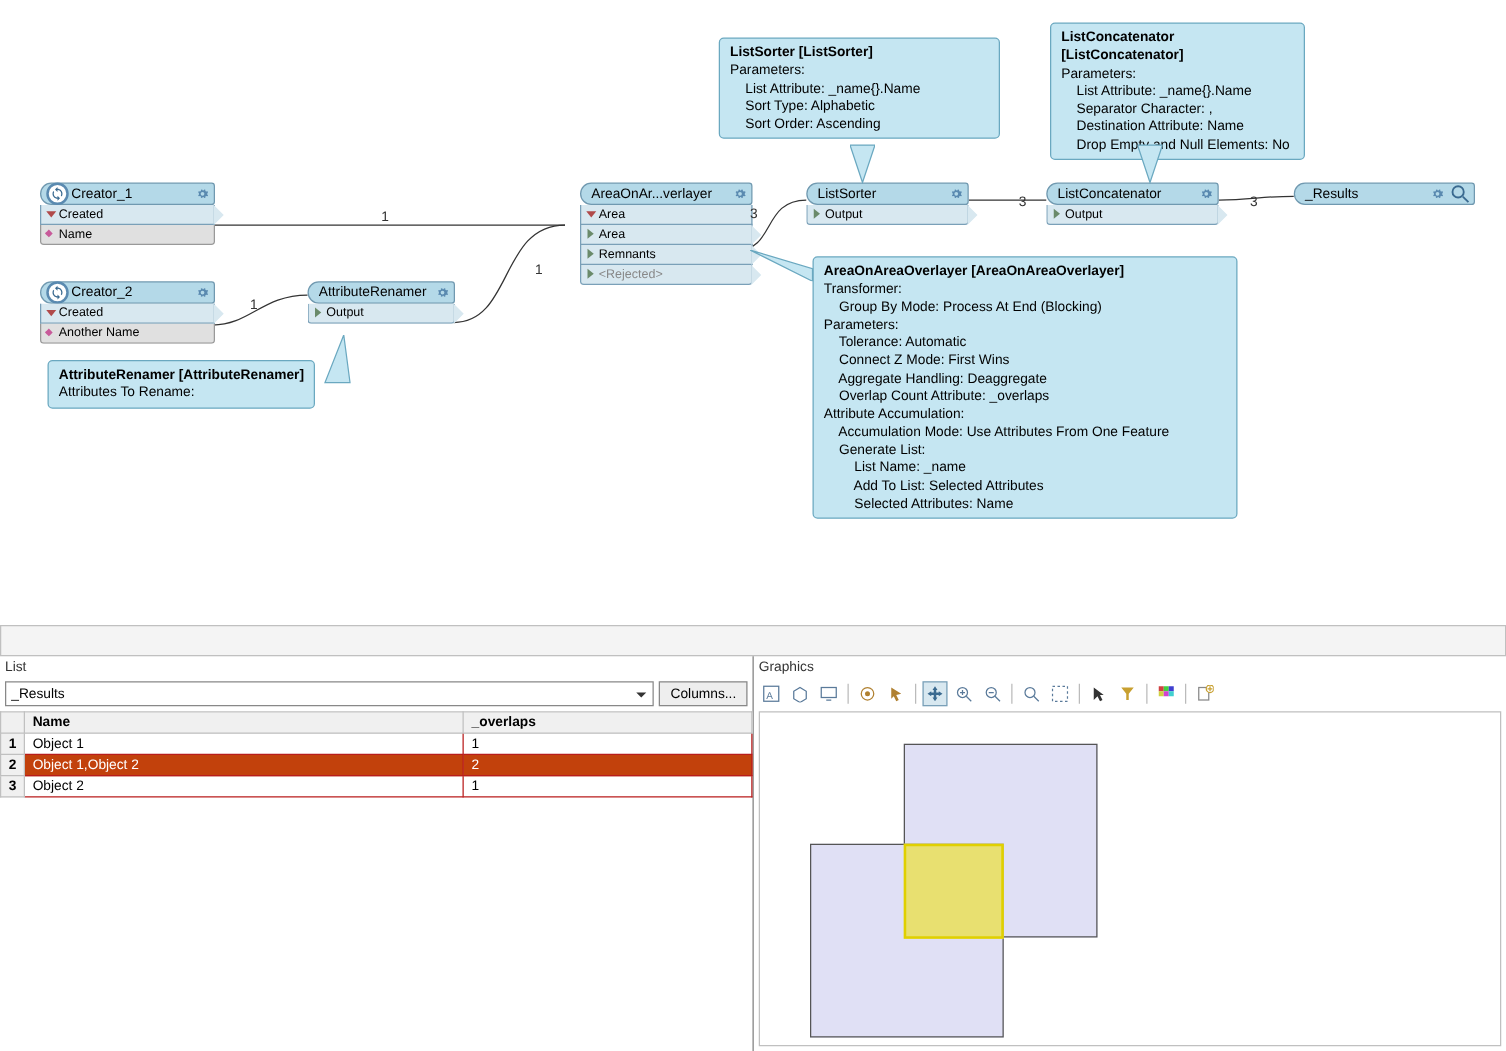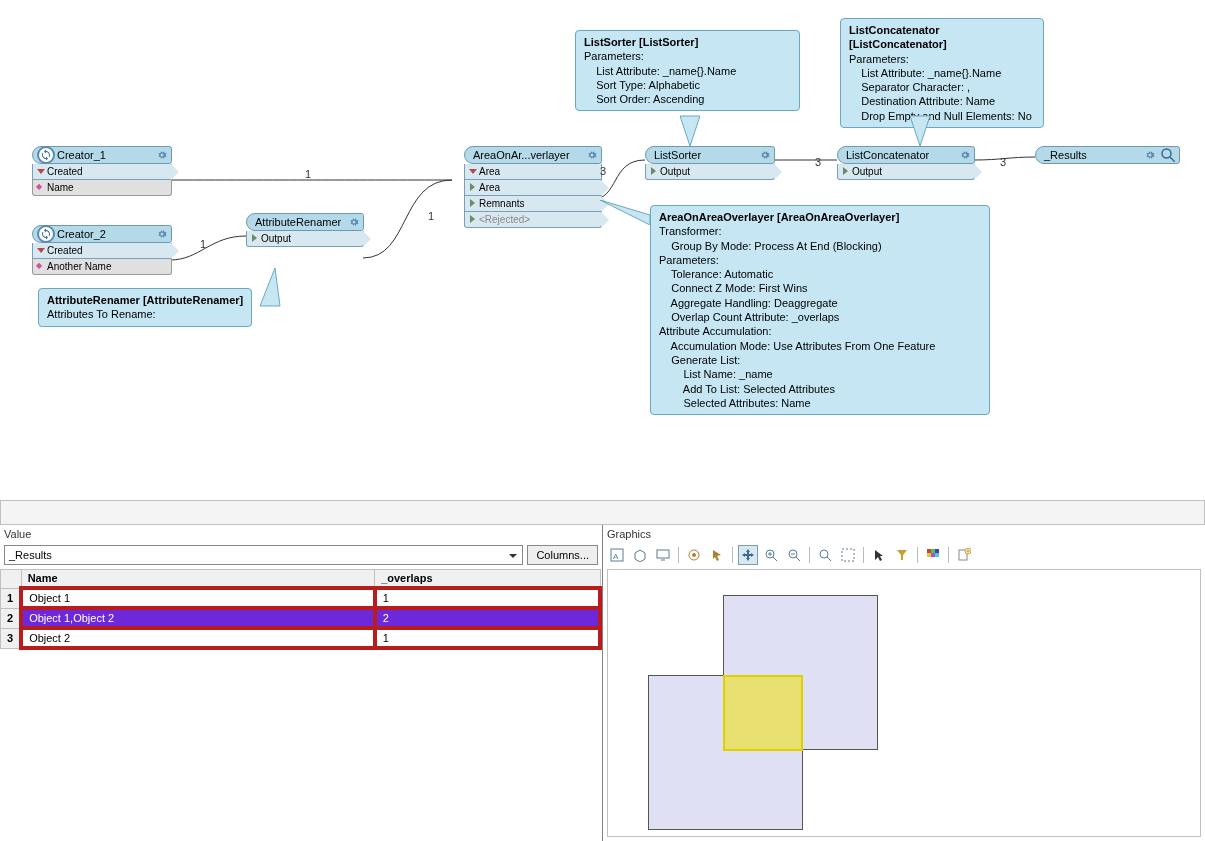--- a/index.html
+++ b/index.html
@@ -44,23 +44,23 @@
 .panel:first-child { border-right: 1px solid #808080; }
 .panel-label { font-size: 11px; padding: 3px 4px; color: #333; }
 .panel-topbar { display: flex; align-items: center; gap: 4px; padding: 2px 4px; }
 .dropdown { flex: 1; border: 1px solid #888; height: 20px; background: #fff; display: flex; align-items: center; padding: 0 18px 0 4px; font-size: 11px; position: relative; }
 .dropdown::after { content: ""; position: absolute; right: 5px; top: 8px; border-left: 4px solid transparent; border-right: 4px solid transparent; border-top: 4px solid #333; }
 .btn { border: 1px solid #888; background: #eee; height: 20px; padding: 0 8px; font-size: 11px; display: flex; align-items: center; cursor: pointer; }
 
 
 .results-table { width: 100%; border-collapse: collapse; font-size: 11px; margin-top: 2px; }
 .results-table th { text-align: left; border: 1px solid #c0c0c0; padding: 2px 6px; background: #f0f0f0; font-weight: bold; }
-.results-table td { border: 4px solid #b91c1c; padding: 2px 6px; }
+.results-table td { border: 1px solid #b91c1c; padding: 2px 6px; }
 .results-table td.rownum { background: #f0f0f0; font-weight: bold; border: 1px solid #c0c0c0; text-align: center; width: 18px; }
-.results-table tr.selected td { background: #6d28d9; color: #fff; }
+.results-table tr.selected td { background: #c2410c; color: #fff; }
 .results-table tr.selected td.rownum { background: #f0f0f0; color: #000; }
 
 
 .gfx-toolbar { display: flex; align-items: center; gap: 3px; padding: 2px 4px; height: 24px; }
 .tool-btn { width: 20px; height: 20px; display: flex; align-items: center; justify-content: center; border: 1px solid transparent; cursor: pointer; }
 .tool-btn.active { border: 1px solid #7aa0b8; background: #d8e8f0; }
 .tool-sep { width: 1px; height: 16px; background: #bbb; margin: 0 2px; }
 .gfx-canvas { flex: 1; border: 1px solid #c0c0c0; margin: 2px 4px 4px 4px; background: #fff; position: relative; }
 .shape { position: absolute; }
 
@@ -120,21 +120,21 @@
         </span>
   </div>
   <div class="node-port expanded out-arrow">
         <span>Created</span>
       </div>
   <div class="node-attr">
         <span>Another Name</span>
       </div>
 </div>
 
-<div class="node" style="left:246px; top:213px; width:118px;">
+<div class="node" style="left:246px; top:225px; width:118px;">
   <div class="node-header rounded-left">
     <span class="node-title" style="padding-left:4px">AttributeRenamer</span>
     <span class="gear">
           <svg viewBox="0 0 24 24">
             <path d="M19.4 13l.6-1-.6-1 1.6-1.3-1-1.7-2 .5-1.5-1 .1-2-2-.4-1 1.8h-1.2l-1-1.8-2 .4.1 2-1.5 1-2-.5-1 1.7L6.6 11l-.6 1 .6 1-1.6 1.3 1 1.7 2-.5 1.5 1-.1 2 2 .4 1-1.8h1.2l1 1.8 2-.4-.1-2 1.5-1 2 .5 1-1.7L19.4 13zM12 15a3 3 0 110-6 3 3 0 010 6z" fill="#5a8ab0"></path>
           </svg>
         </span>
   </div>
   <div class="node-port collapsed out-arrow">
         <span>Output</span>
@@ -267,21 +267,21 @@
       <path d="M0 0 L50 15 L50 25 Z" fill="#c5e6f2" stroke="#6aa8c0"></path>
     </svg>
 
 </div>
 
 <div class="panel-row"></div>
 
 <div class="panels">
 
   <div class="panel">
-    <div class="panel-label">Value</div>
+    <div class="panel-label">List</div>
     <div class="panel-topbar">
       <div class="dropdown">
           <span>_Results</span>
         </div>
       <div class="btn">
           <span>Columns...</span>
         </div>
     </div>
     <table class="results-table">
       <thead>

